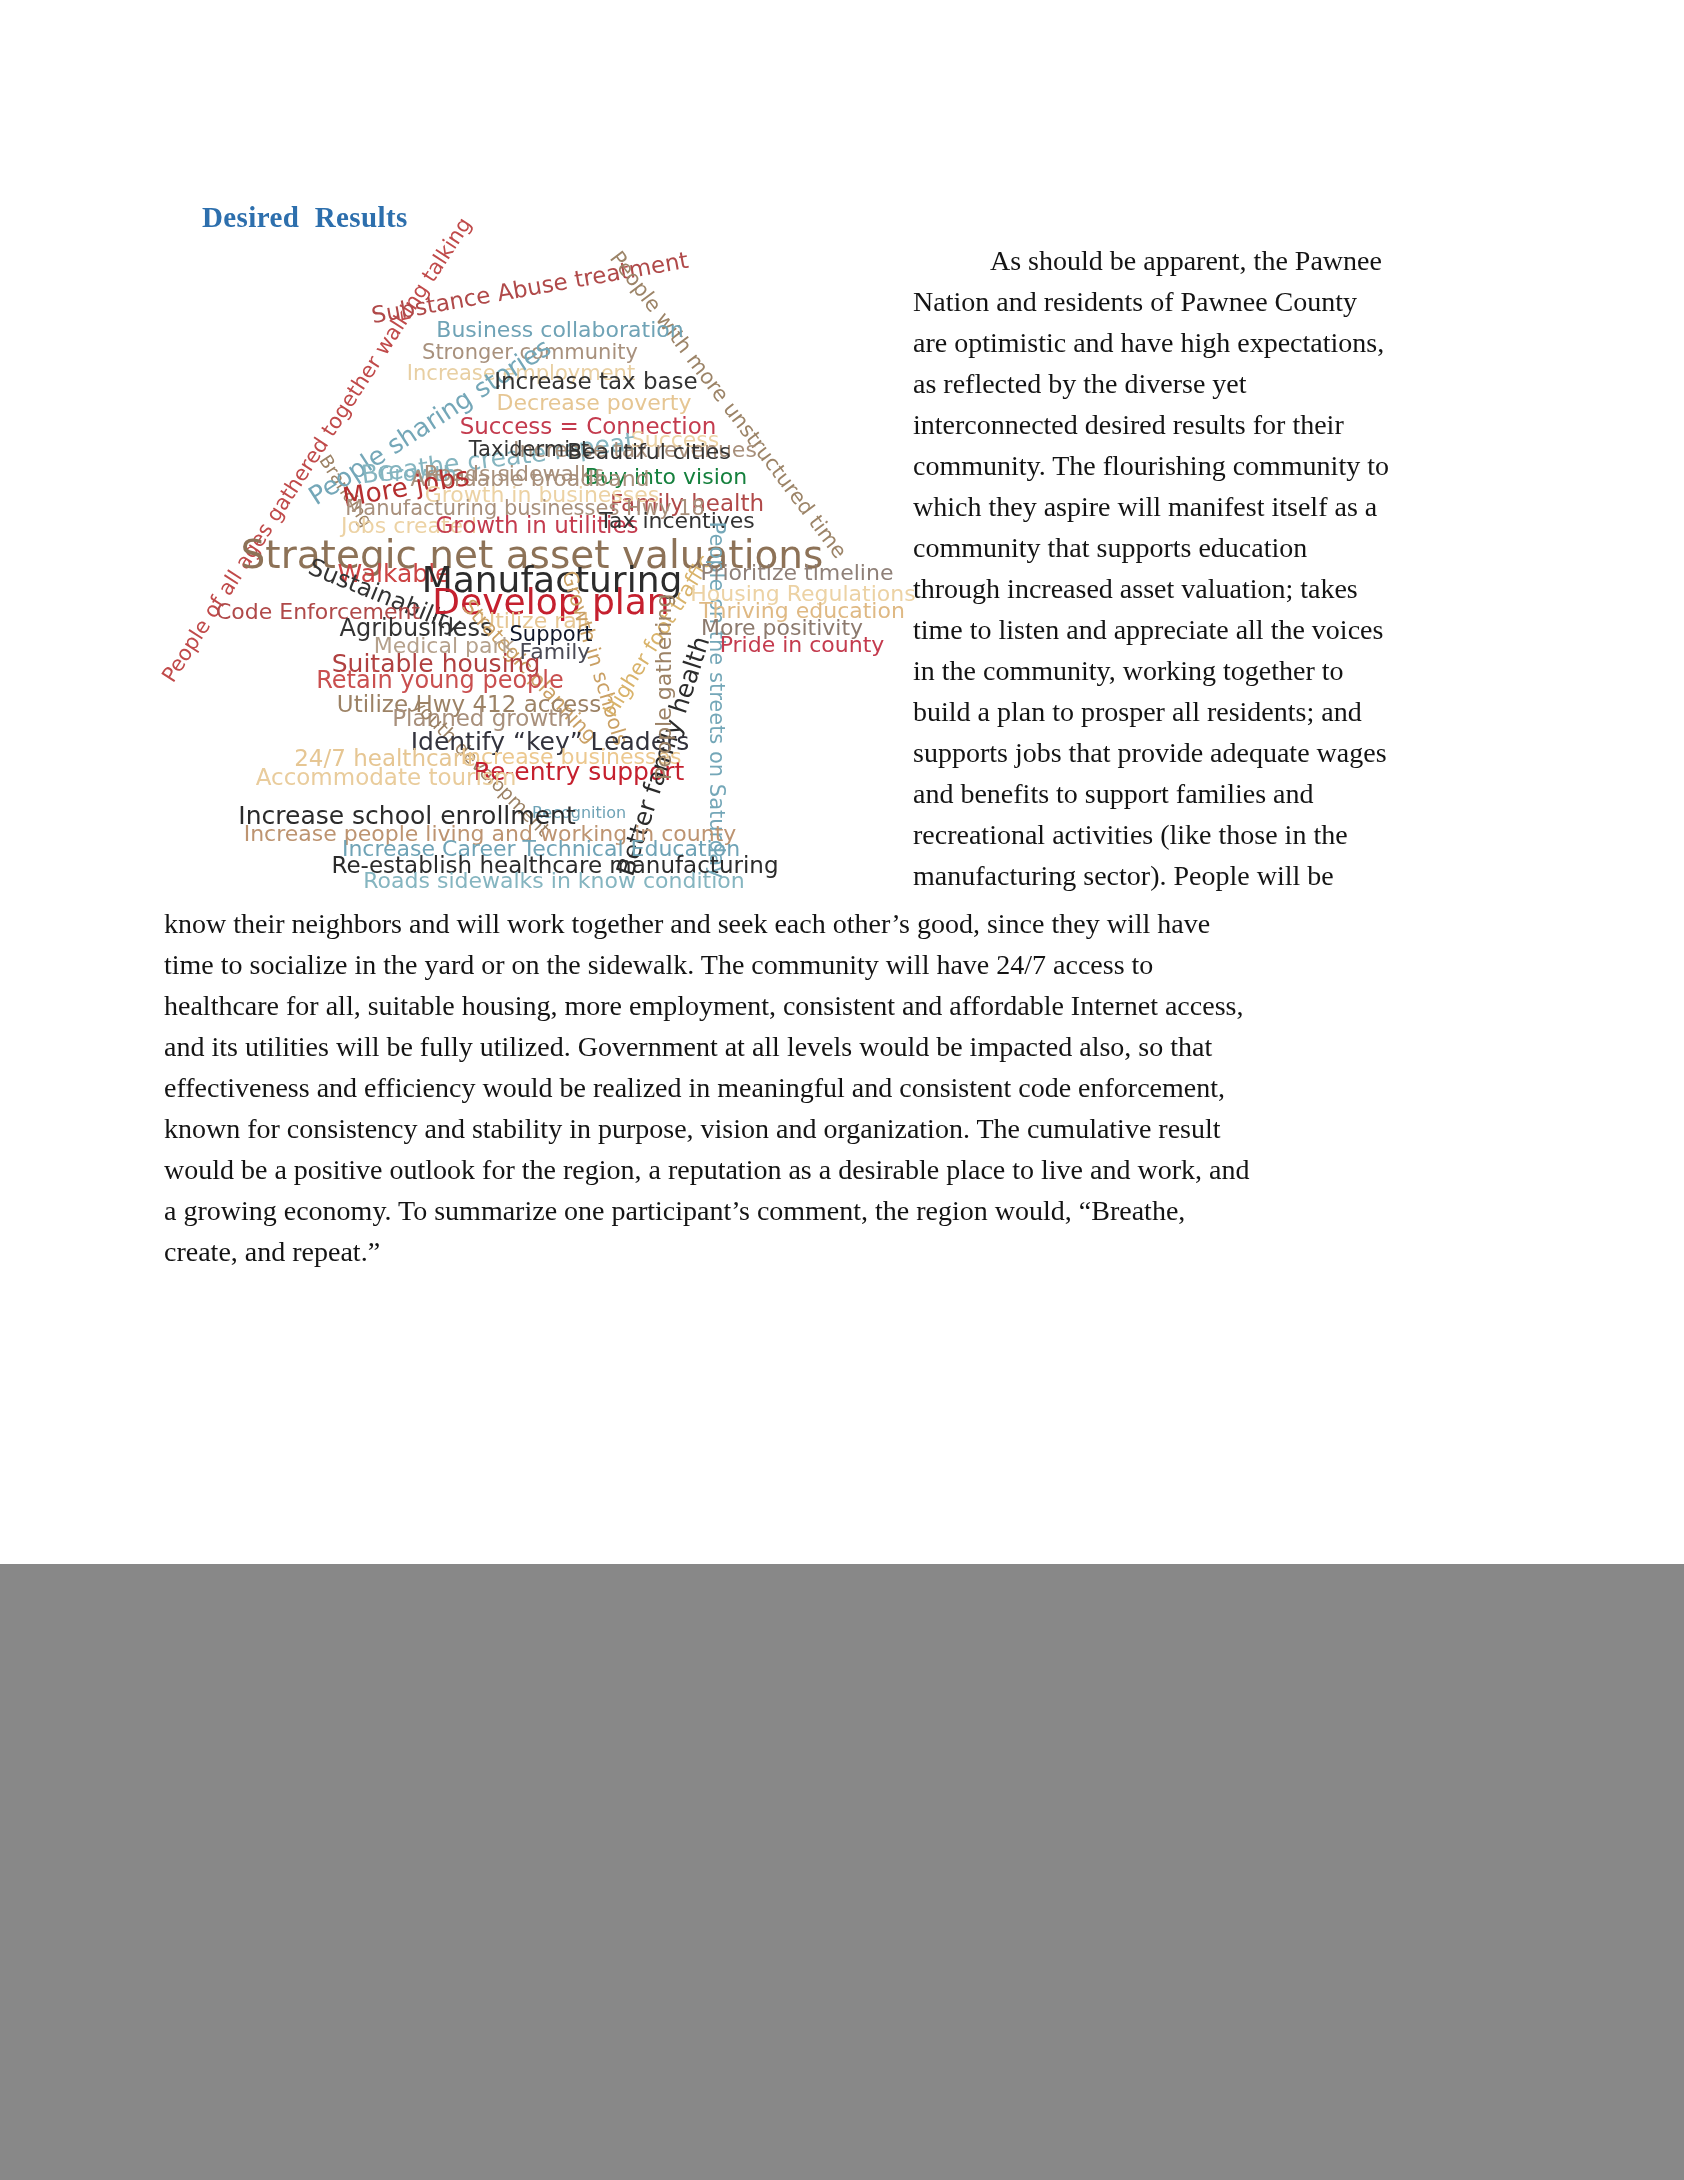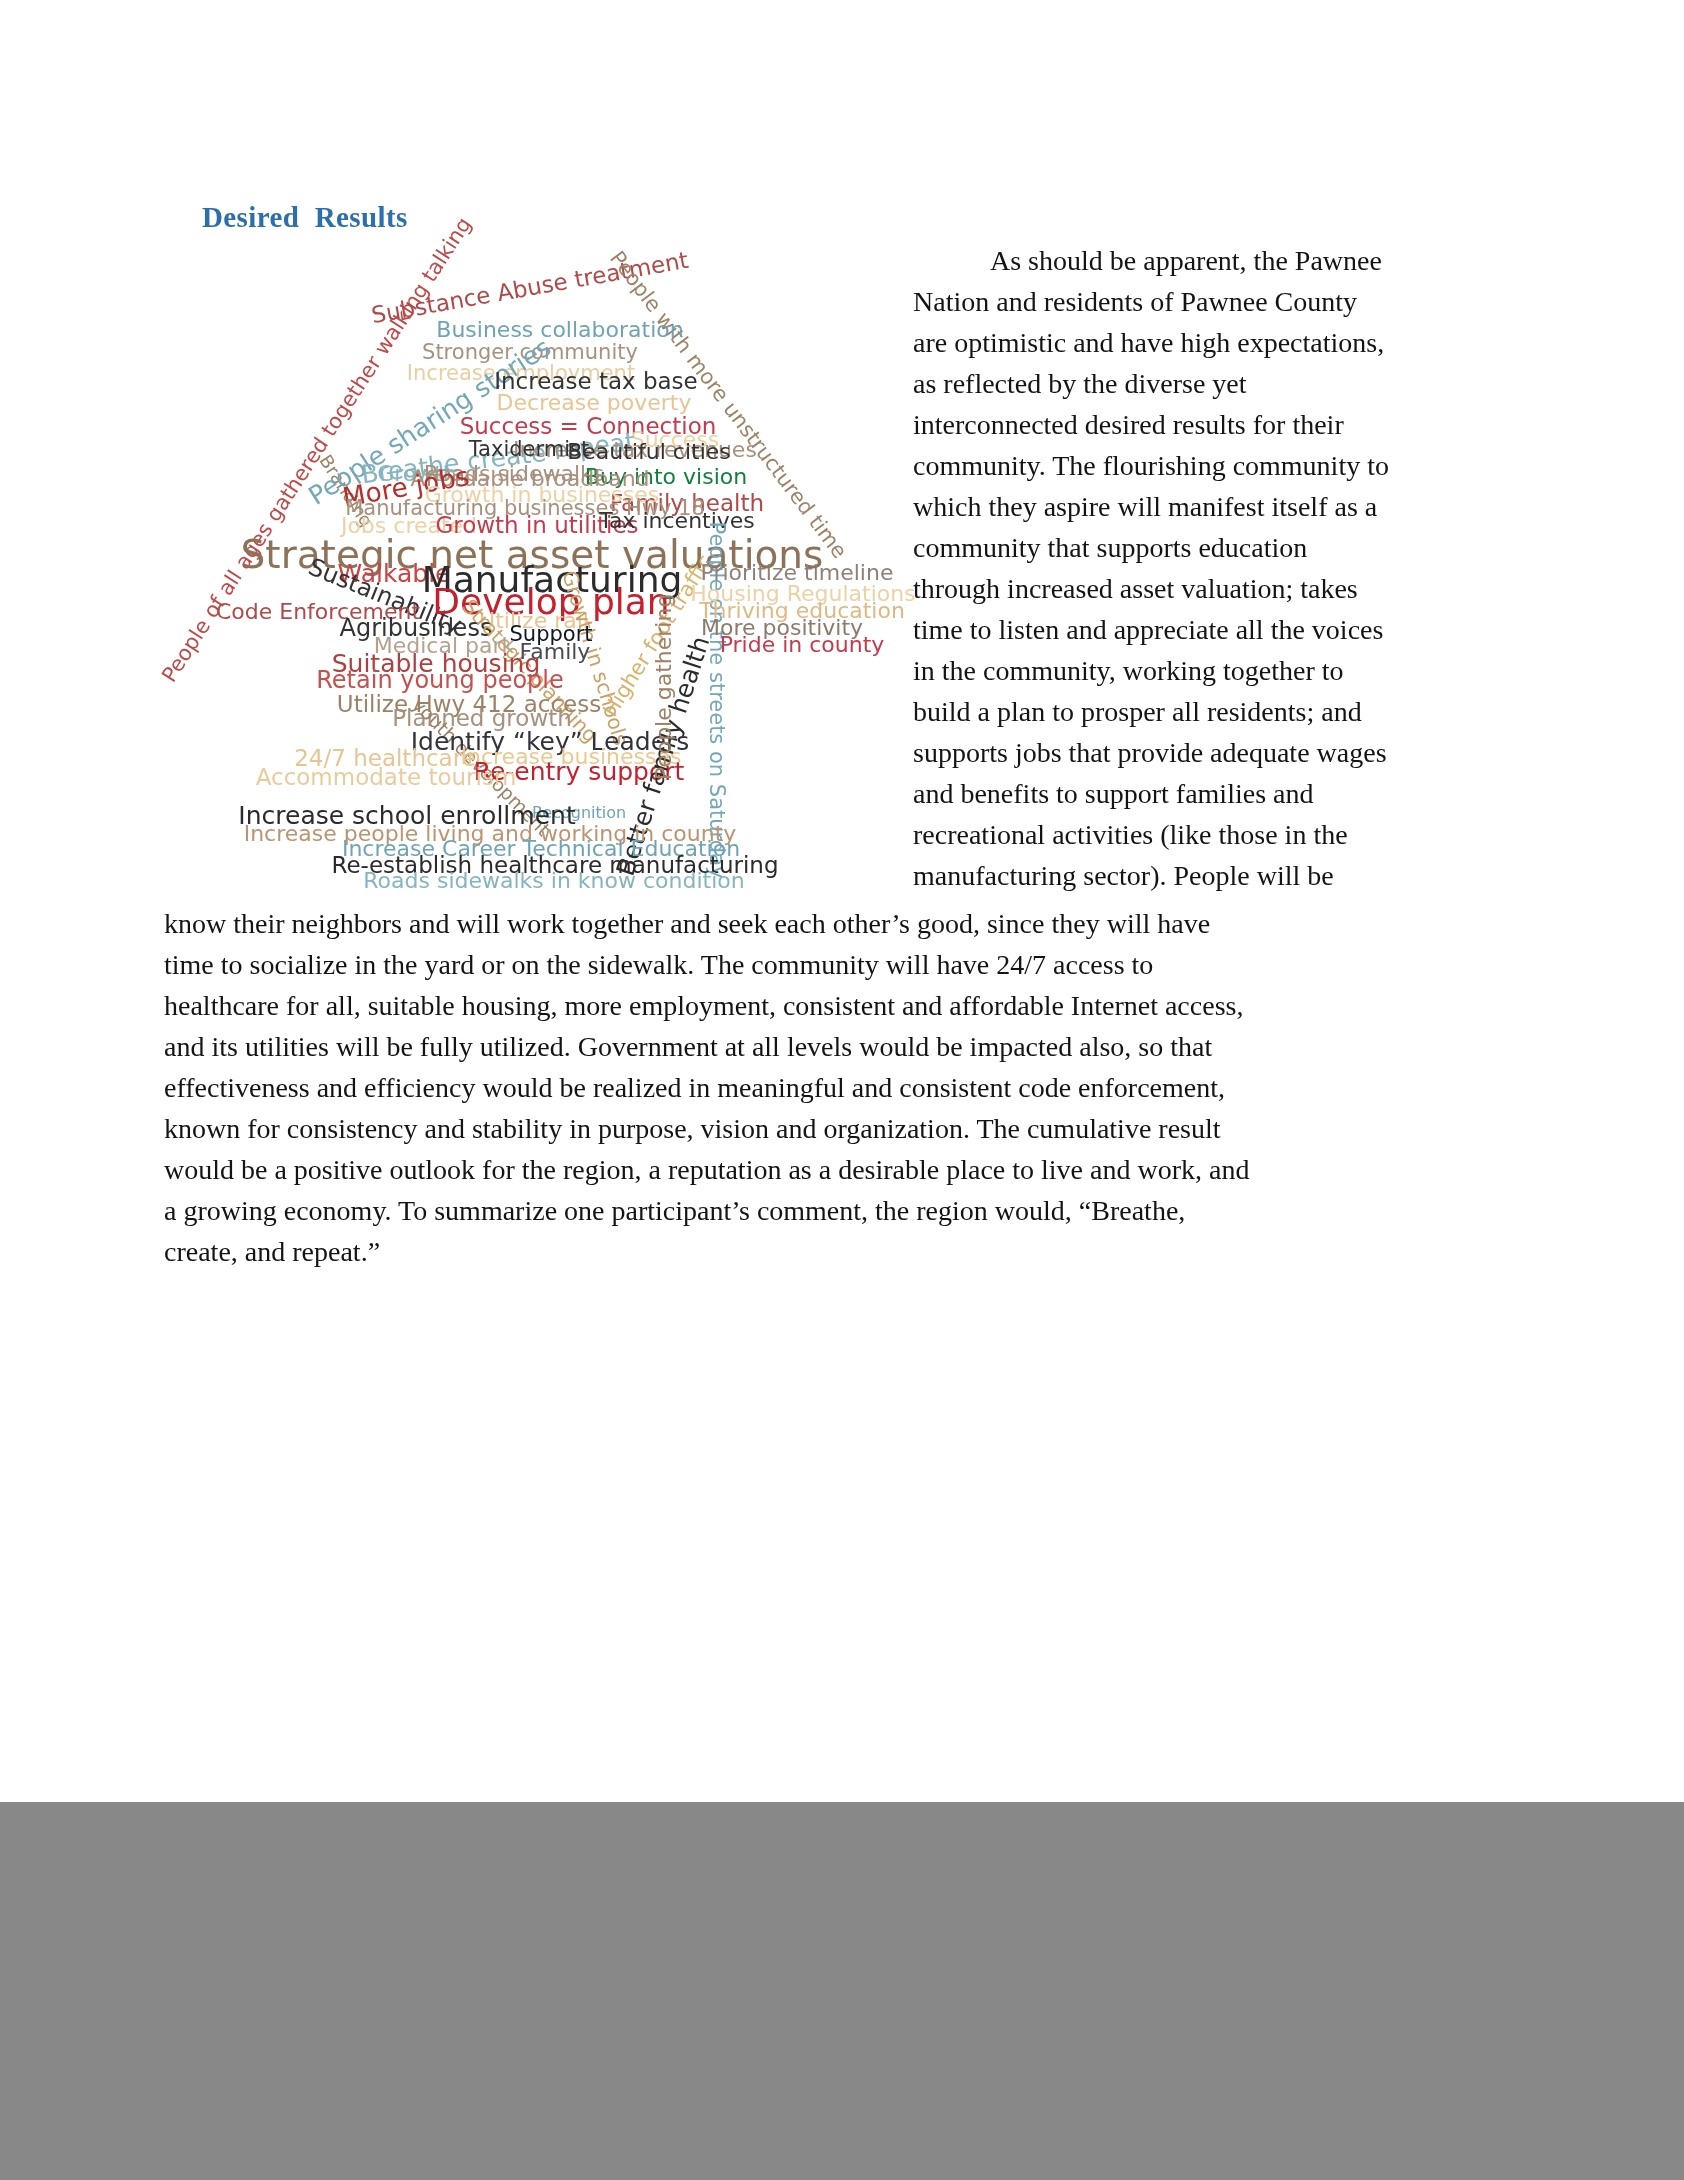--- a/index.html
+++ b/index.html
@@ -1,18 +1,18 @@
 <!DOCTYPE html>
 <html style="font-size:13.6px"><head>
 <meta charset="utf-8">
 <style>
   html,body{margin:0;padding:0;background:#888;}
   .page{
     position:relative;
-    width:1685px;height:1802px;
+    width:1685px;height:1564px;
     background:#ffffff;
     font-family:"Liberation Serif", serif;
     color:#141414;
     overflow:hidden;
   }
   .doc-title{
     position:absolute;left:202px;top:201px;
     font-size:29px;font-weight:bold;
     word-spacing:7.7px;letter-spacing:0.4px;
   }

